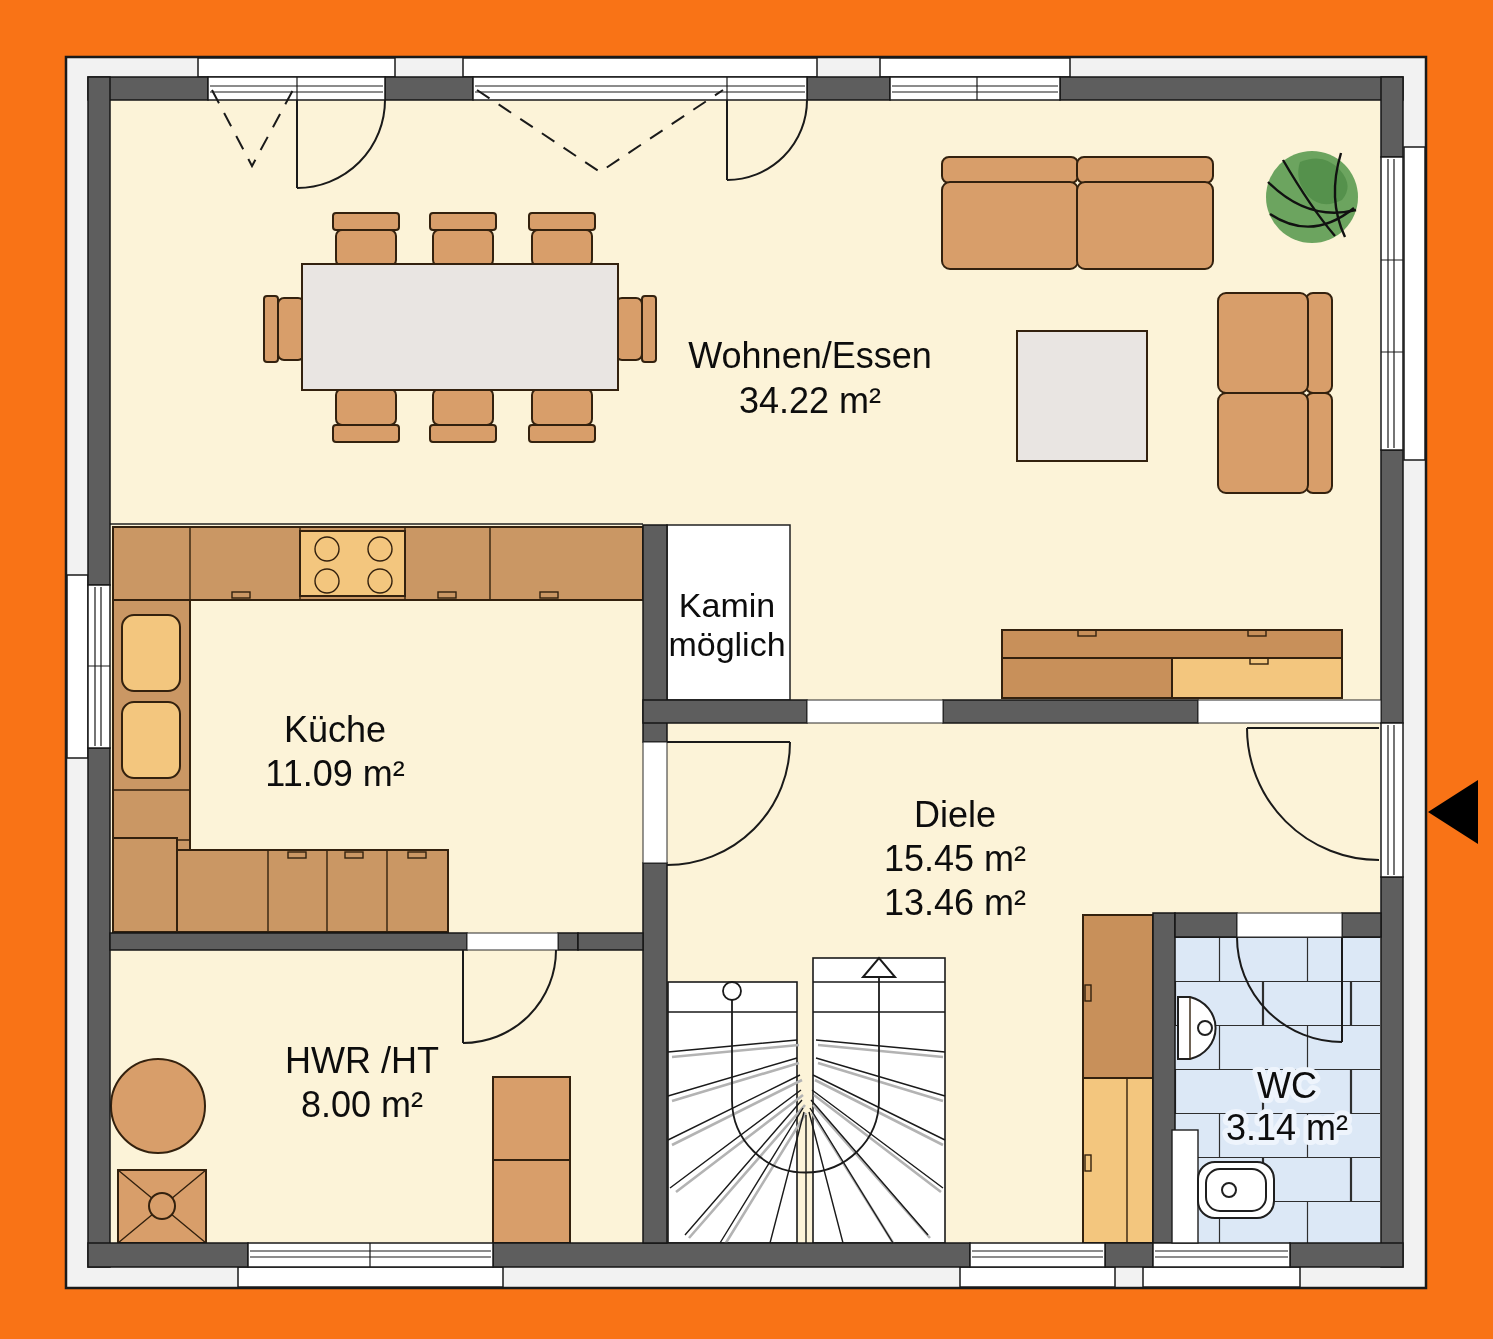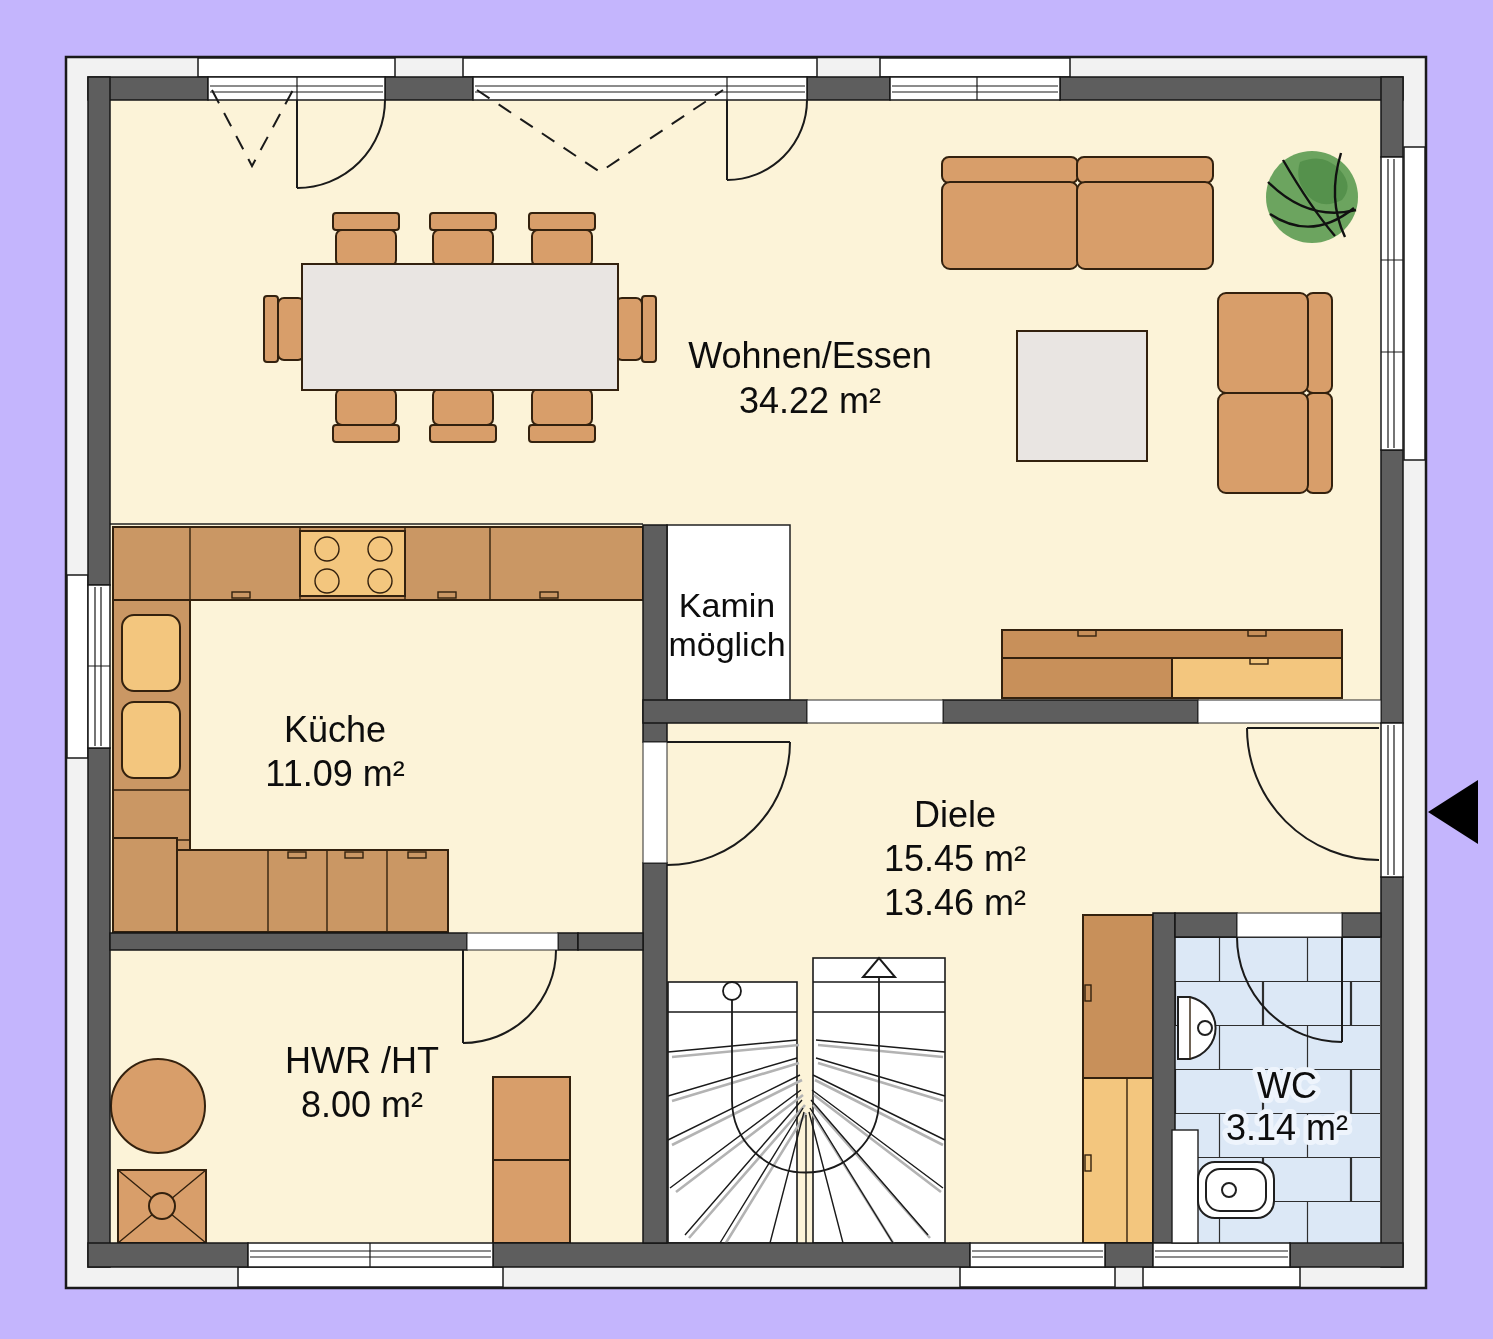--- a/index.html
+++ b/index.html
@@ -1,16 +1,16 @@
 <!DOCTYPE html>
 <html><head>
 <meta charset="utf-8">
 <style>
   html,body{margin:0;padding:0;background:#ffffff;}
-  .page{width:1493px;height:1339px;position:relative;background:#c4b5fd;}
+  .page{width:1493px;height:1339px;position:relative;background:#f97316;}
   svg{display:block;font-family:"Liberation Sans",sans-serif;}
   .wall{stroke:#161616;stroke-width:1.5;}
   .band{stroke:#1a1a1a;stroke-width:2.5;}
   .win{fill:#ffffff;stroke:#1a1a1a;stroke-width:1.5;}
   .winline{stroke:#1a1a1a;stroke-width:1.2;fill:none;}
   .open{fill:#ffffff;stroke:#2a2a2a;stroke-width:1;}
   .furn{stroke:#33210e;stroke-width:2;}
   .furnthin{stroke:#33210e;stroke-width:1.4;fill:none;}
   .doorarc{stroke:#1a1a1a;stroke-width:2;fill:none;}
   .dash{stroke:#1a1a1a;stroke-width:2;fill:none;stroke-dasharray:15 11;}

